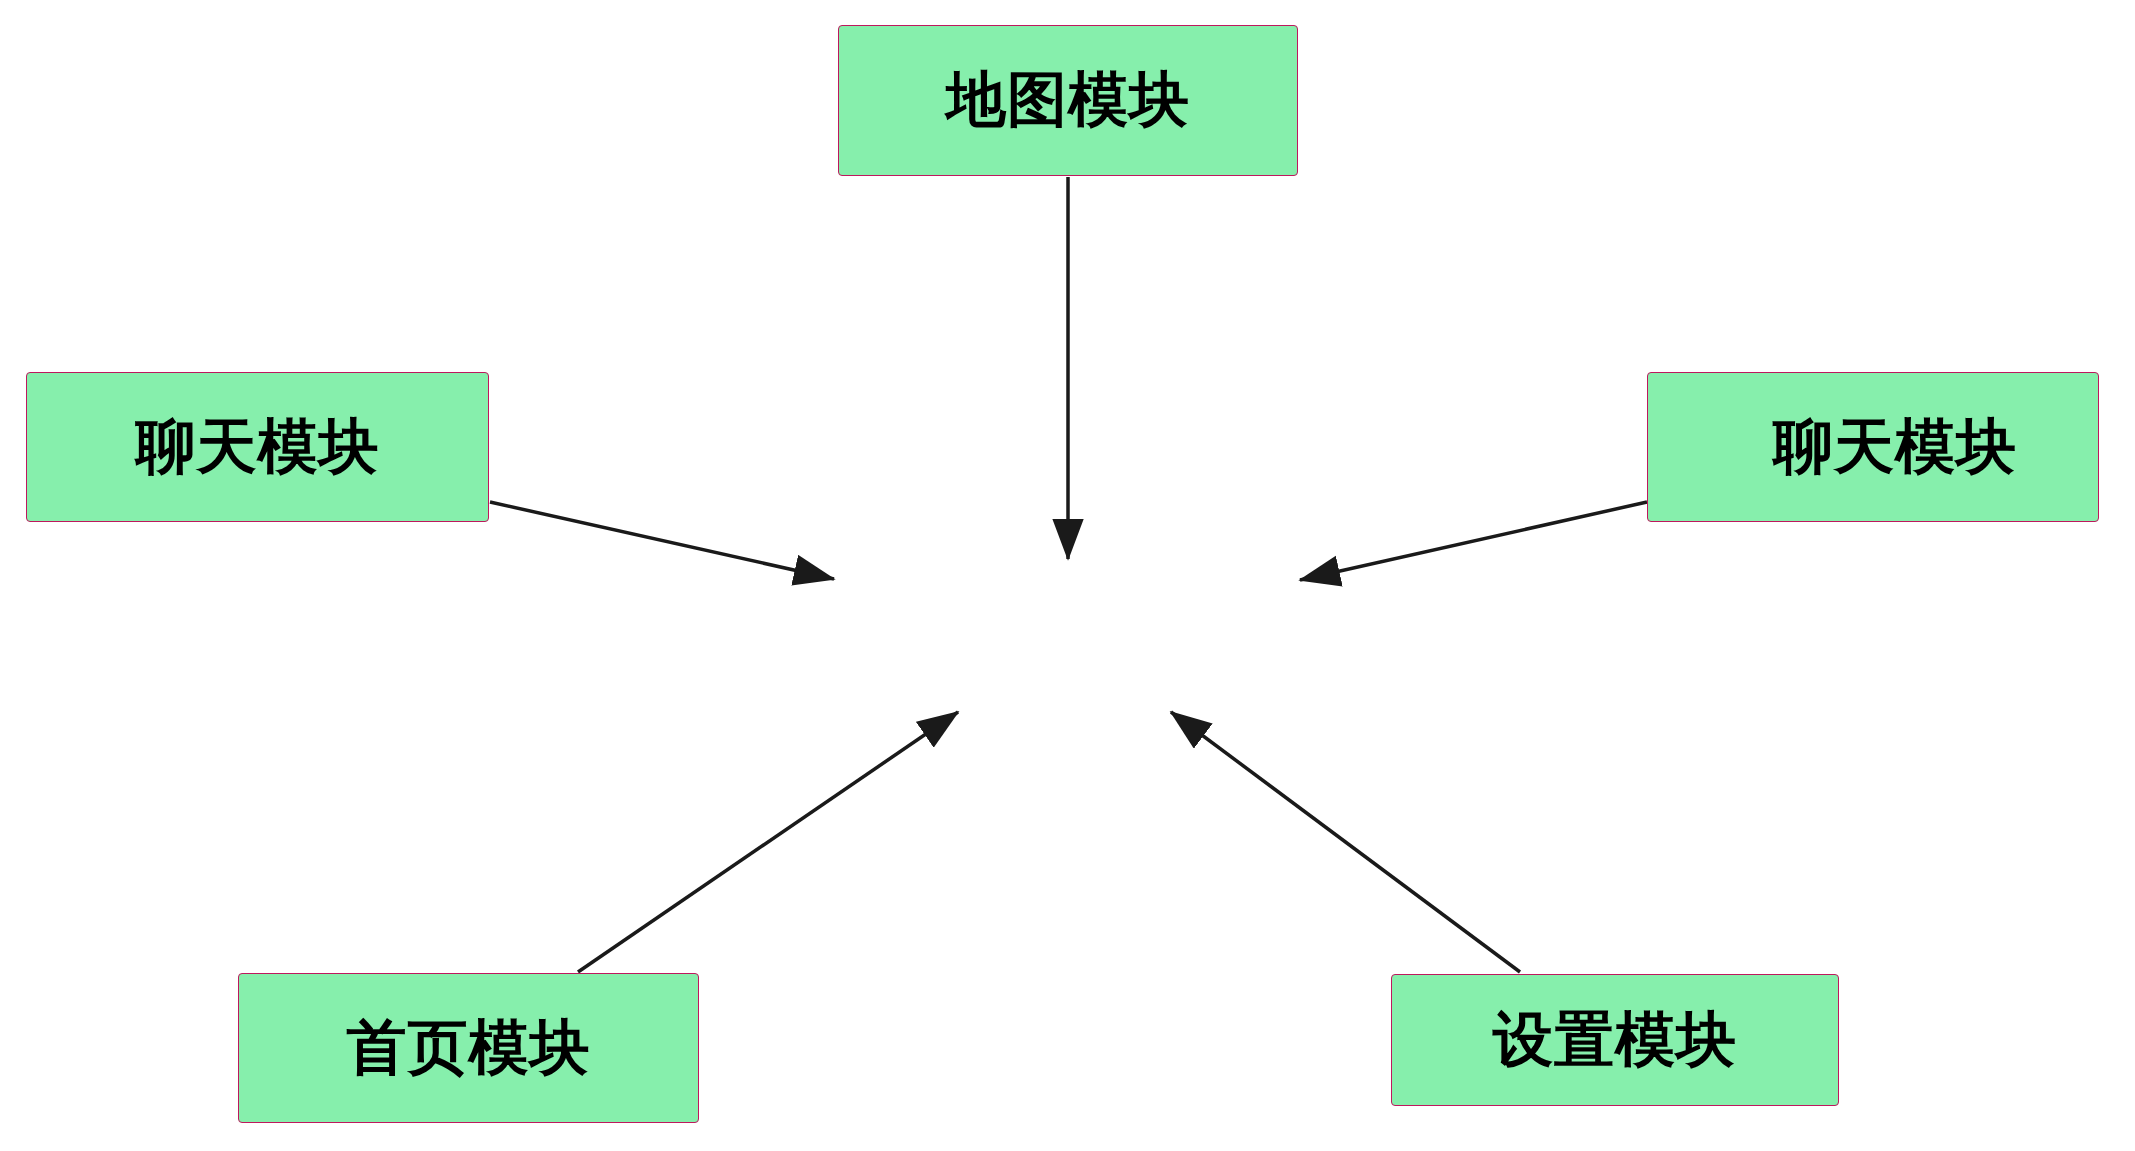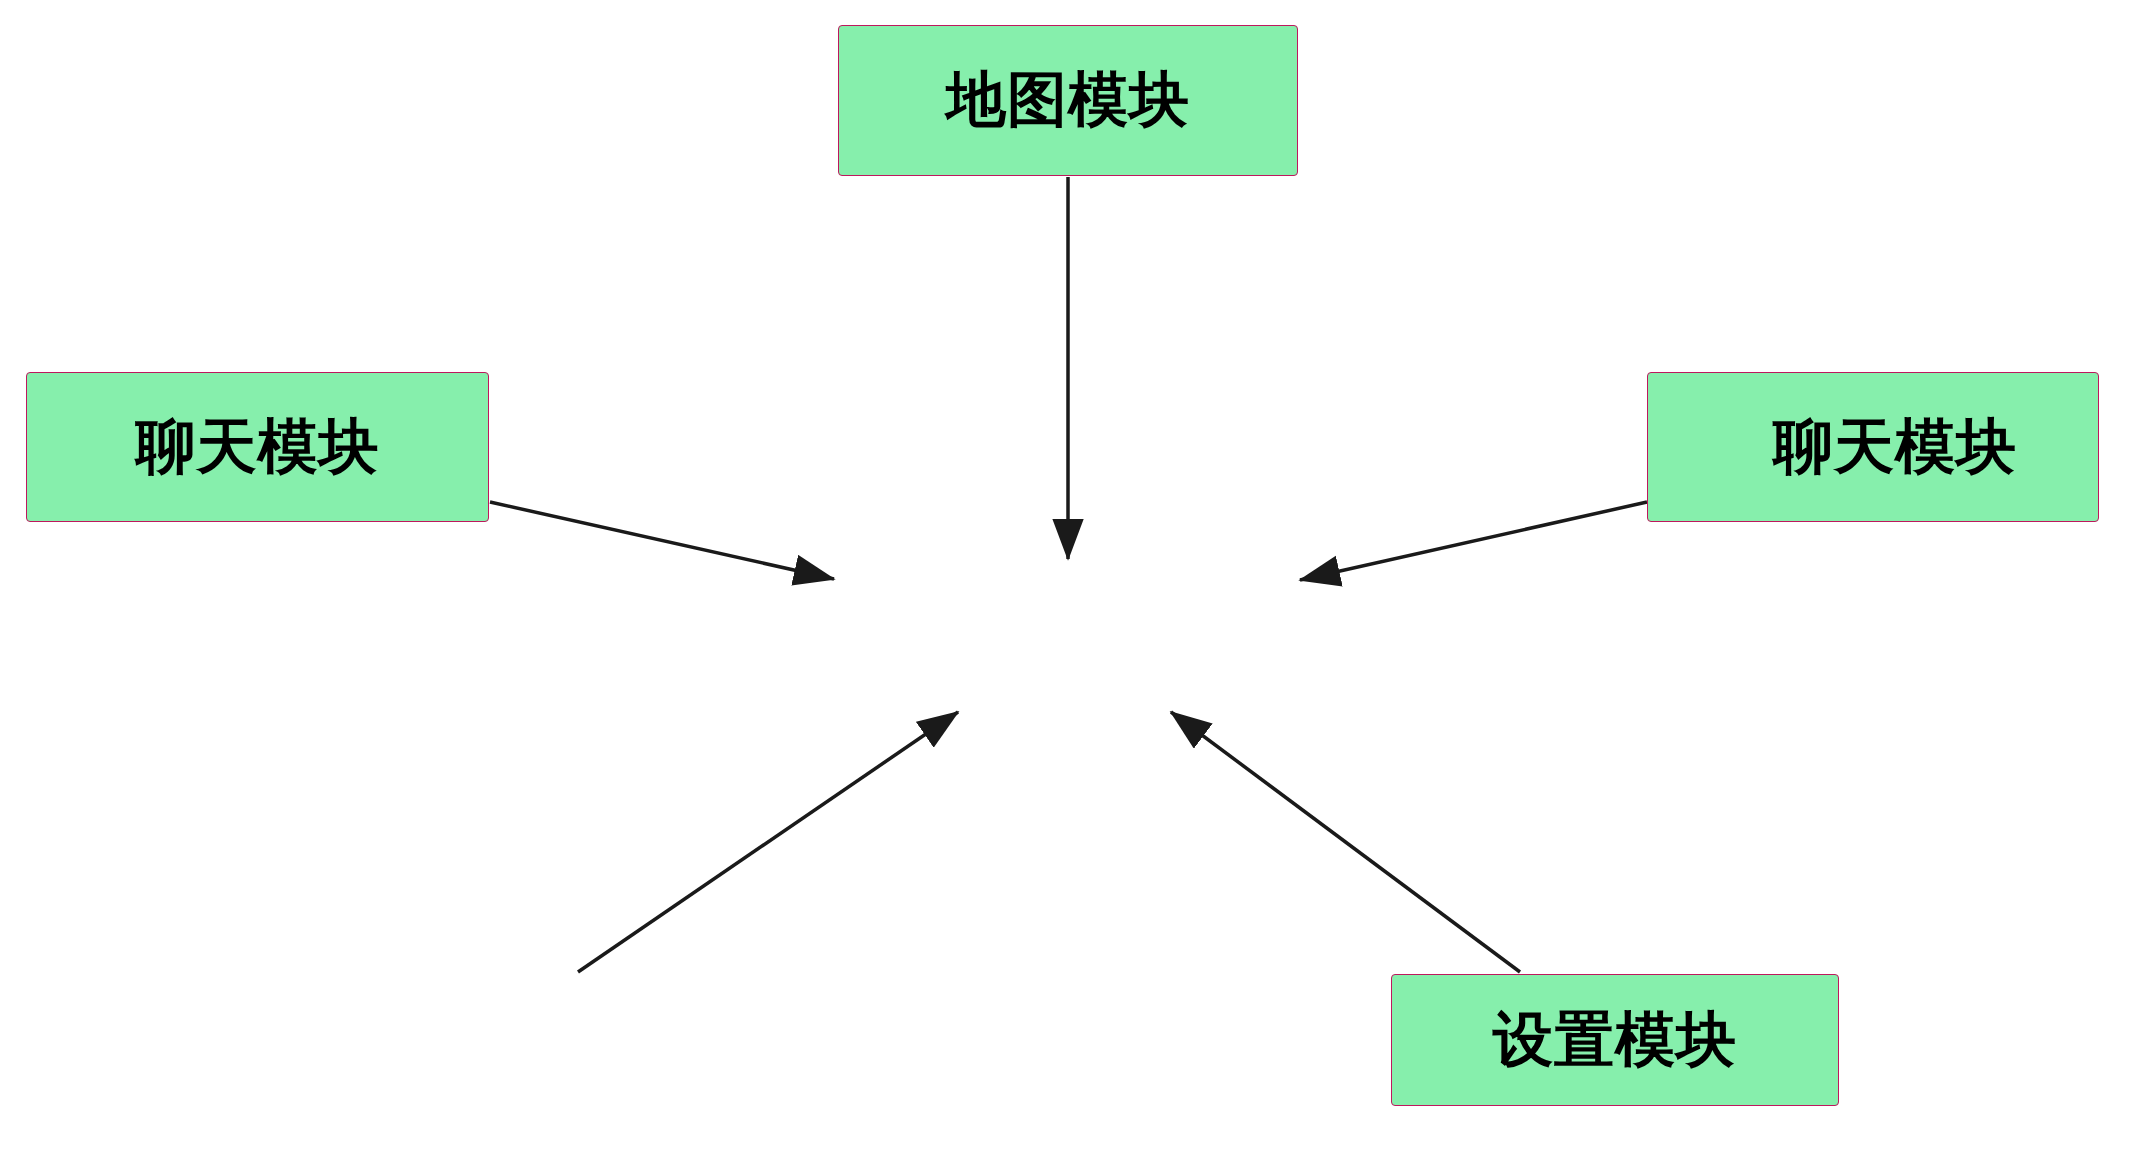--- a/index.html
+++ b/index.html
@@ -71,18 +71,21 @@
 
   <div class="node node-user">
     <span class="node-label">聊天模块</span>
   </div>
 
   <div class="node node-chat">
     <span class="node-label">聊天模块</span>
   </div>
 
 
+  <div class="node node-home">
+    <span class="node-label">首页模块</span>
+  </div>
 
   <div class="node node-settings">
     <span class="node-label">设置模块</span>
   </div>
 
 </div>
 
 </body></html>

